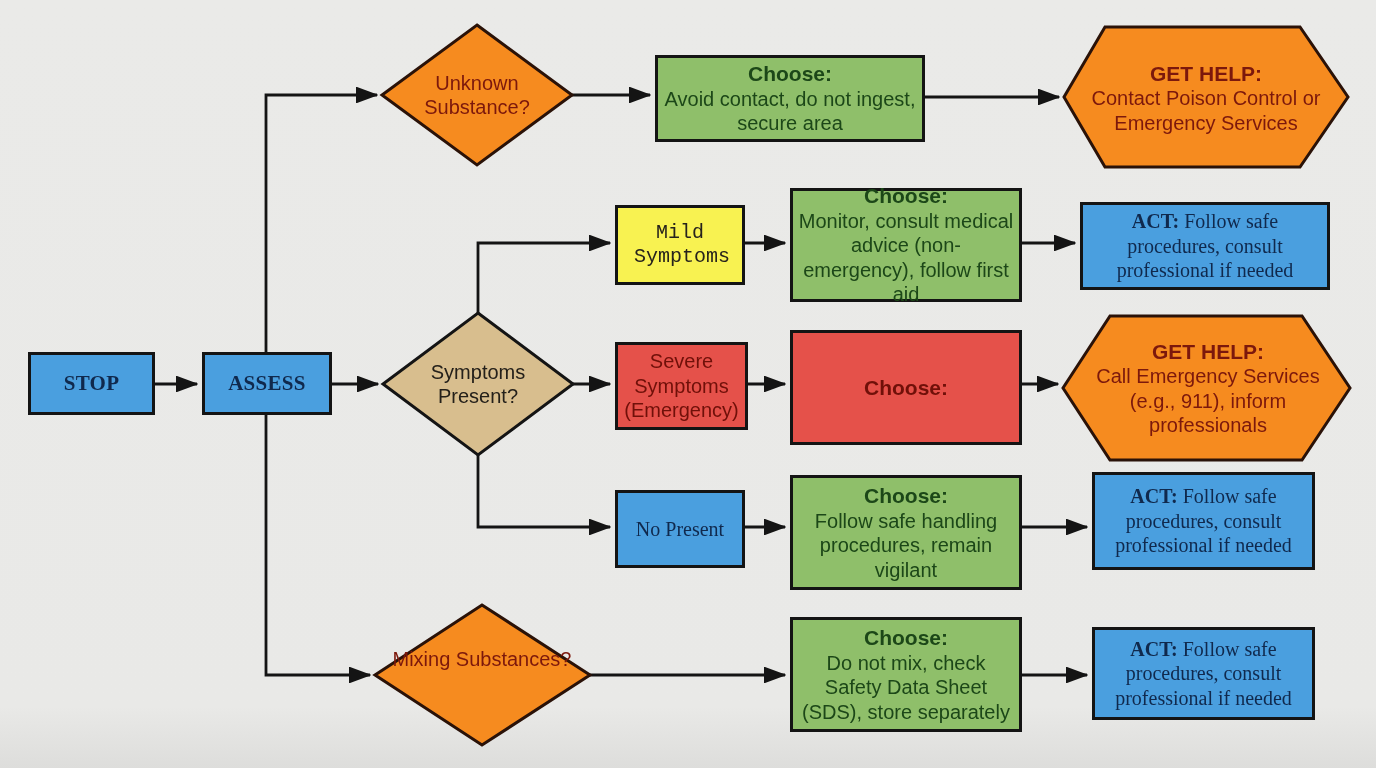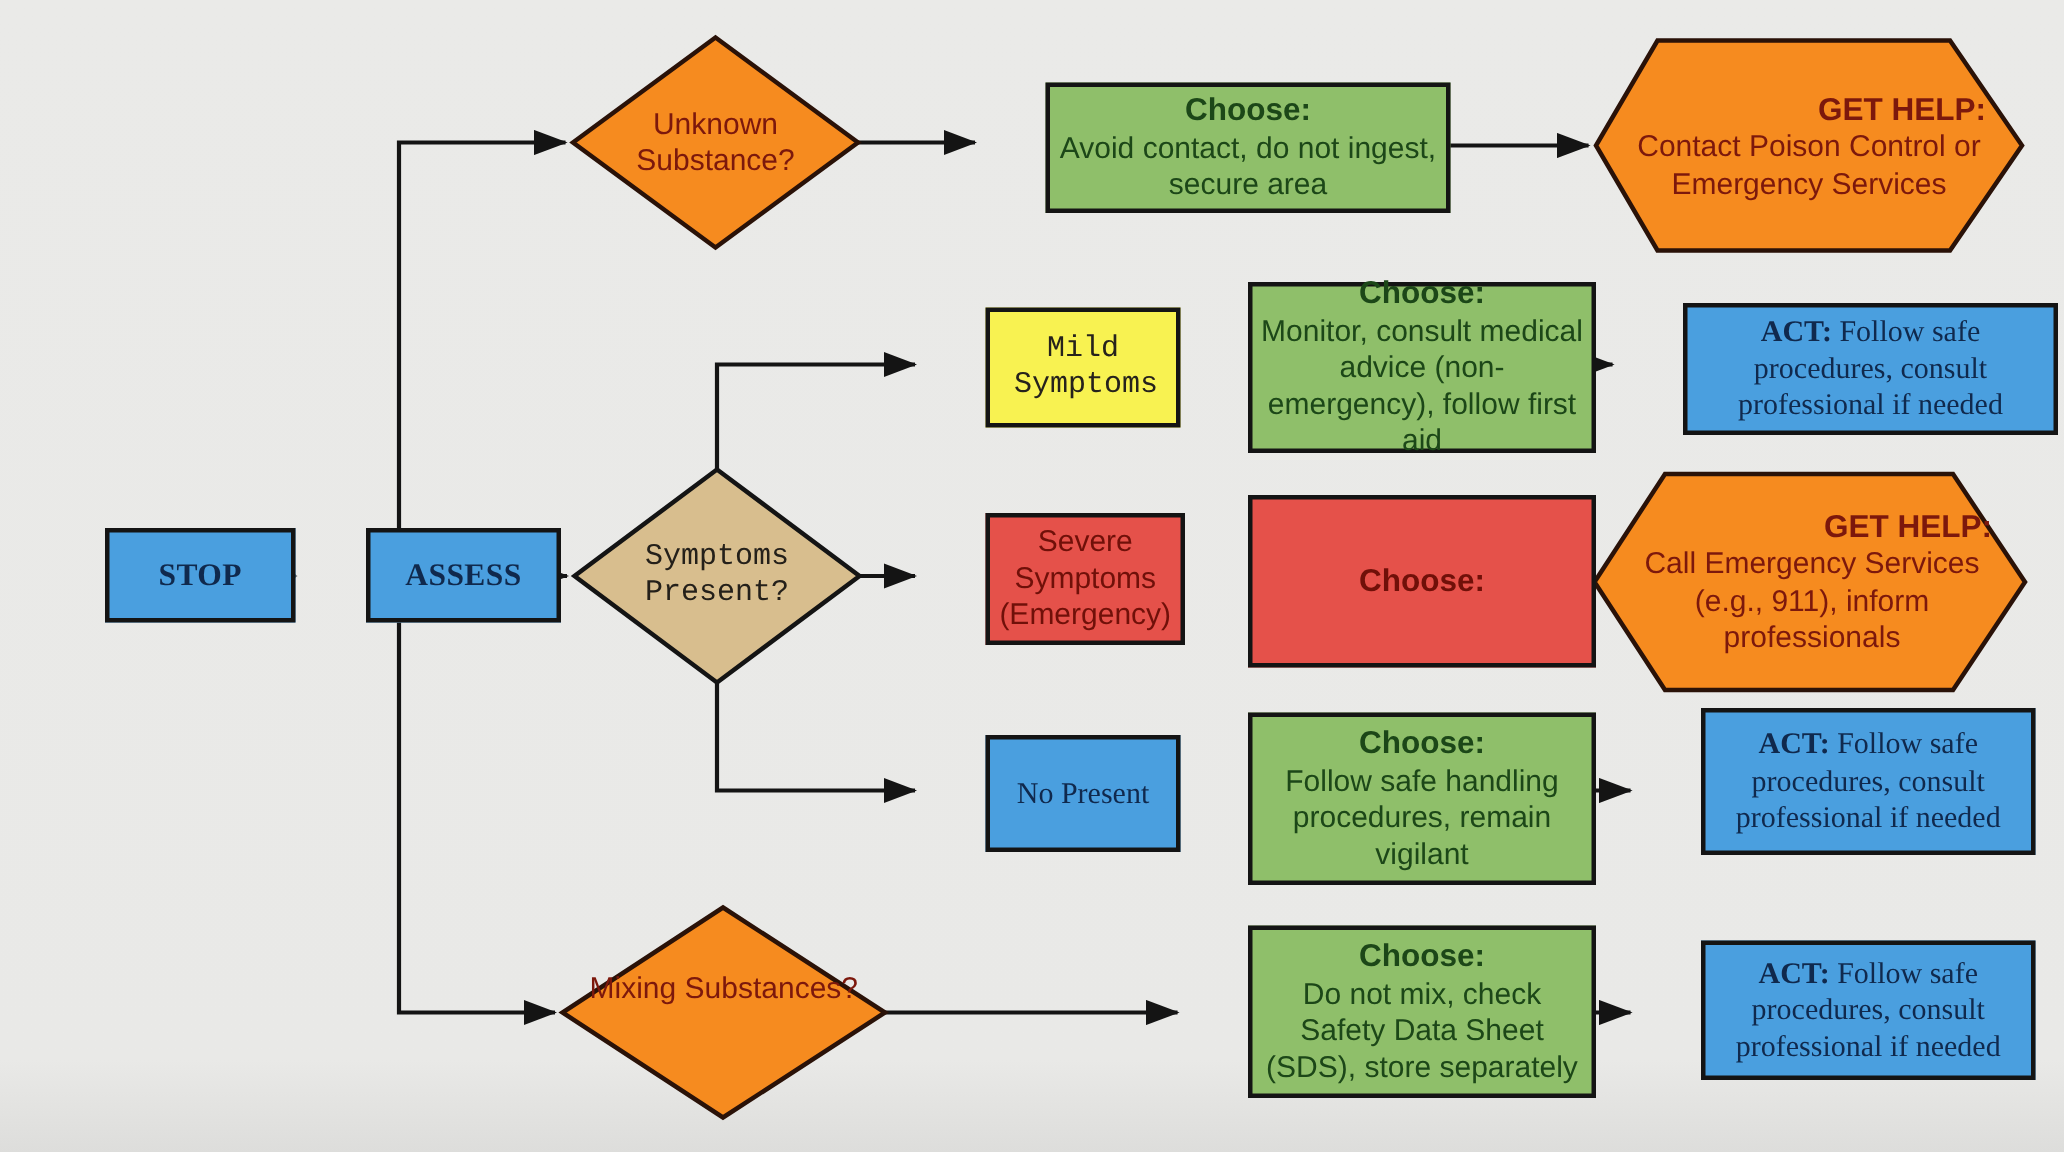--- a/index.html
+++ b/index.html
@@ -4,35 +4,35 @@
 <style>
   html,body{margin:0;padding:0;background:#cfcfcd;}
   .stage{
     position:relative;width:1376px;height:768px;overflow:hidden;
     background:linear-gradient(#eaeae8 0%, #e9e9e7 92%, #dddddb 100%);
     font-family:"Liberation Sans","DejaVu Sans",sans-serif;
   }
   .layer{position:absolute;left:0;top:0;width:1376px;height:768px;}
   .node{
     position:absolute;display:flex;align-items:center;justify-content:center;
-    text-align:center;box-sizing:border-box;line-height:1.22;margin-left:42px;
+    text-align:center;box-sizing:border-box;line-height:1.22;
   }
   .rect{border:3px solid #141414;}
   .blue{background:#4a9fdf;color:#10294d;font-family:Liberation Serif, serif;}
   .green{background:#8fbf6a;color:#1c4718;}
   .yellow{background:#f8f251;color:#26221c;font-family:Liberation Mono, monospace;}
   .red{background:#e5514a;color:#701009;}
   .label-bold{font-size:21px;font-weight:700;letter-spacing:.3px;}
   .label{font-size:20px;}
   .tb{width:100%;padding:2px 4px;font-size:20px;}
   .t{font-weight:700;font-size:21px;}
   .ti{font-weight:700;}
   .overlay{position:absolute;display:flex;flex-direction:column;align-items:center;justify-content:center;text-align:center;line-height:1.22;}
-  .maroon{color:#7c180c;align-items:flex-end;}
-  .darkink{color:#24201a;font-family:Liberation Mono, monospace;}
+  .maroon{color:#7c180c;}
+  .darkink{color:#24201a;}
   
   .sh-orange{fill:#f68b1f;stroke:#2a1208;stroke-width:3;}
   .sh-tan{fill:#d8be8e;stroke:#141414;stroke-width:3;}
   .conn{fill:none;stroke:#141414;stroke-width:2.8;}
 </style>
 </head>
 <body>
 
 <div class="stage">
 

